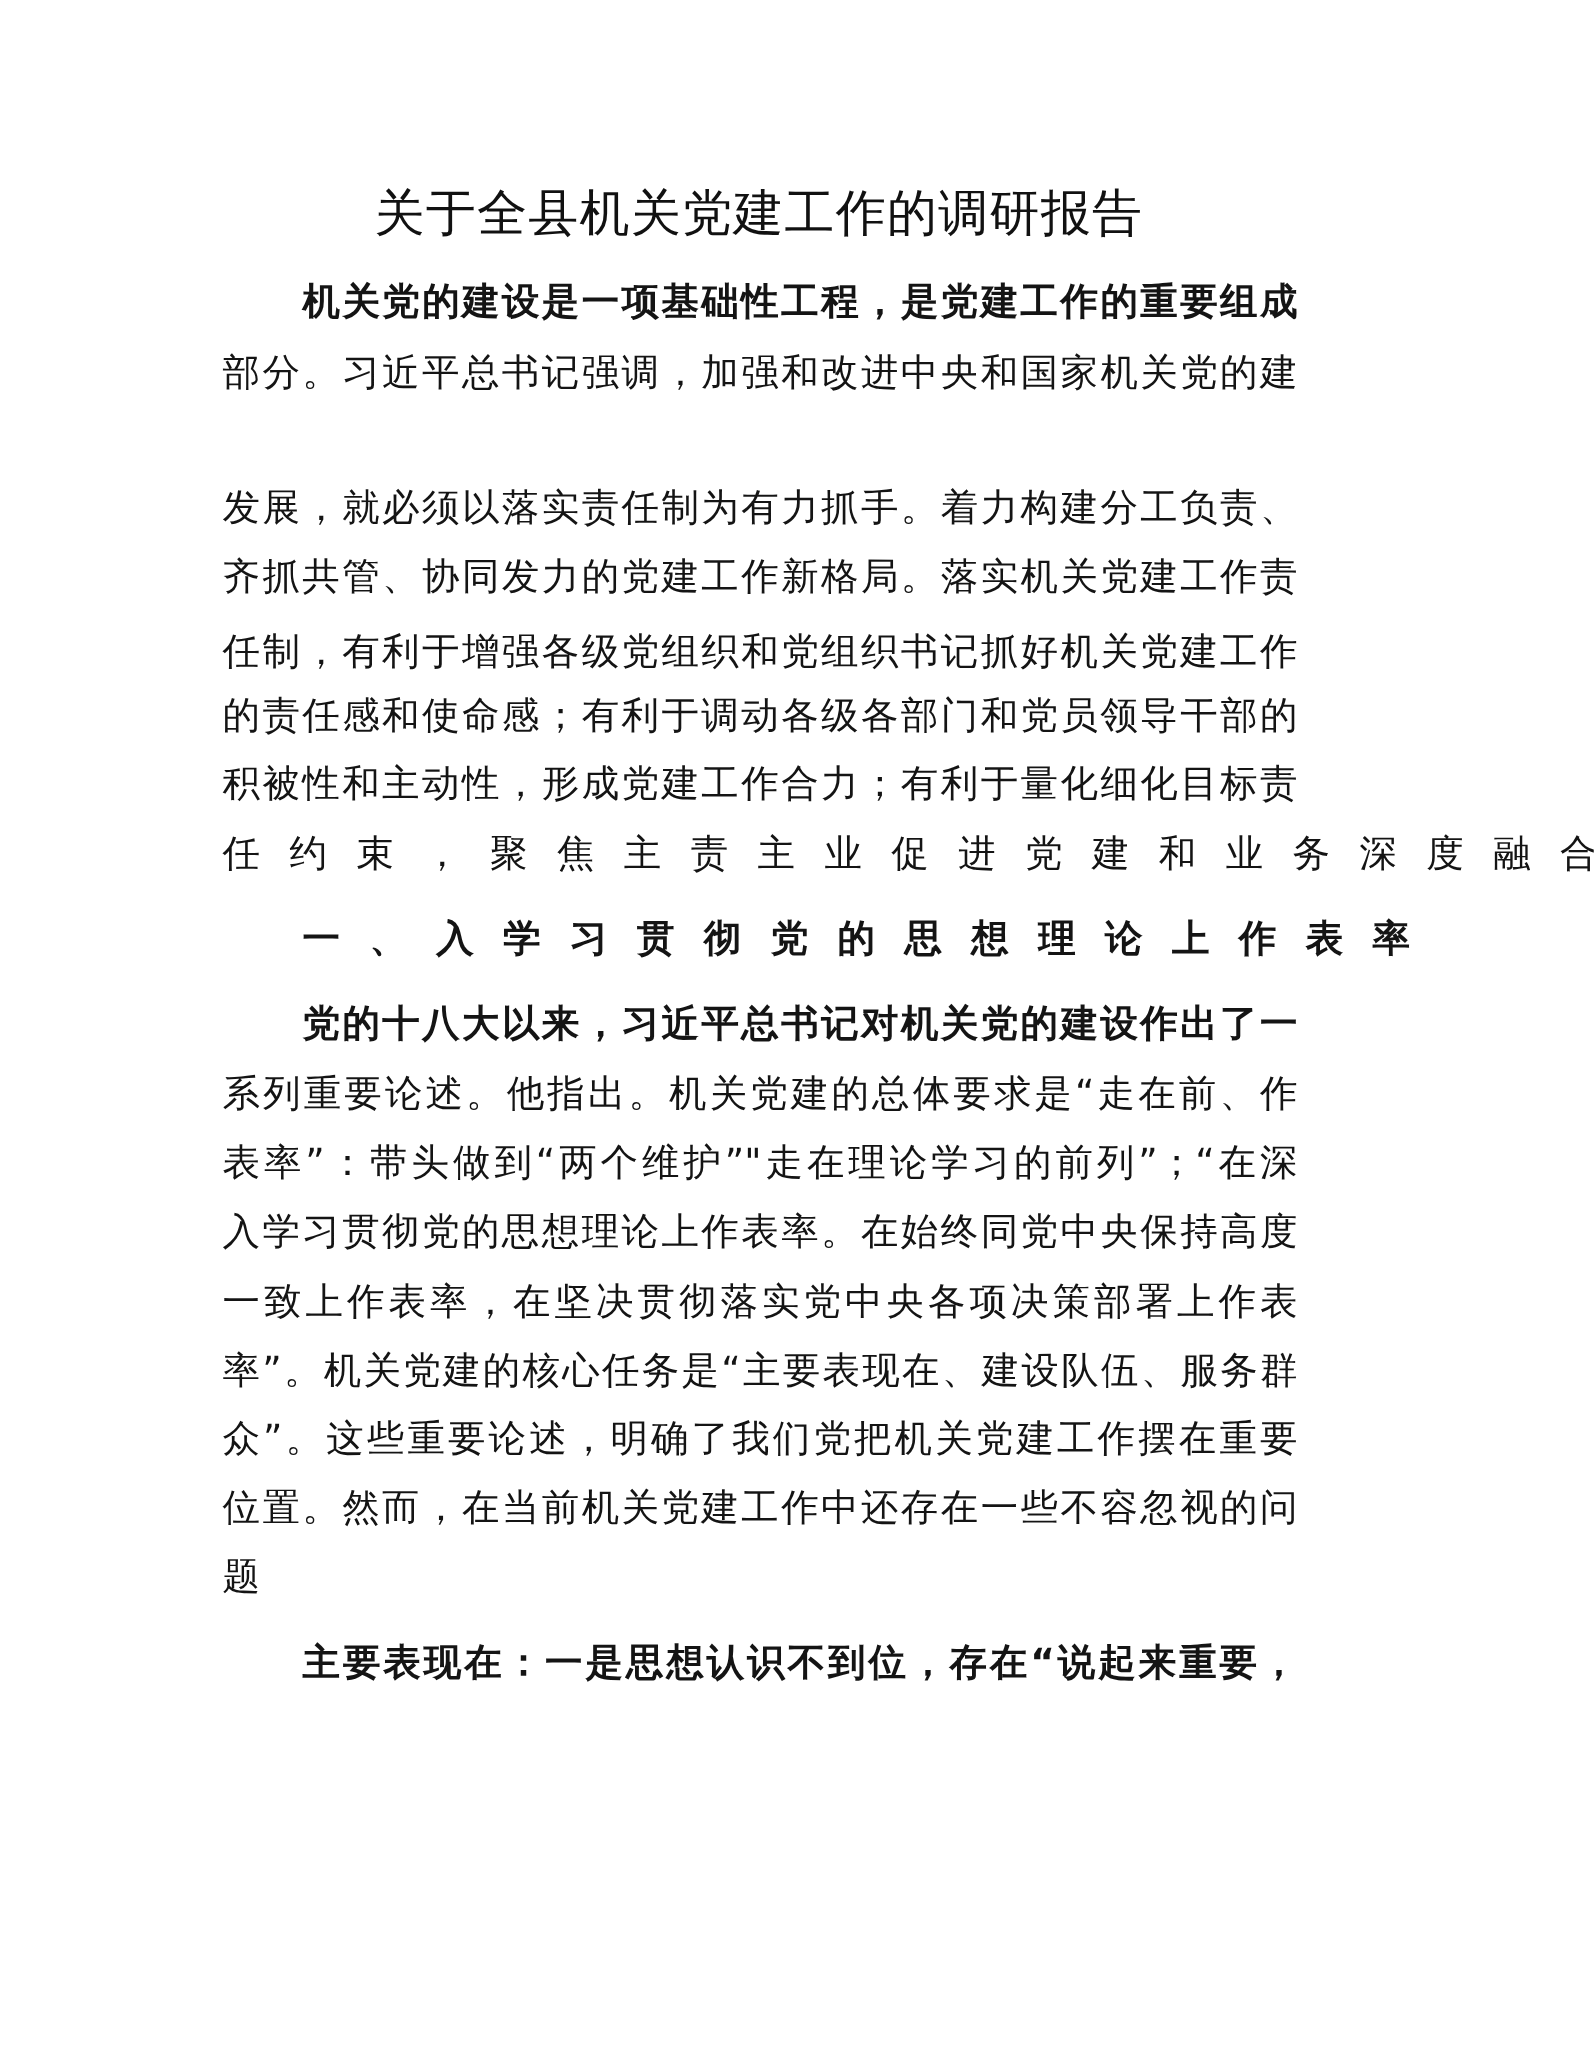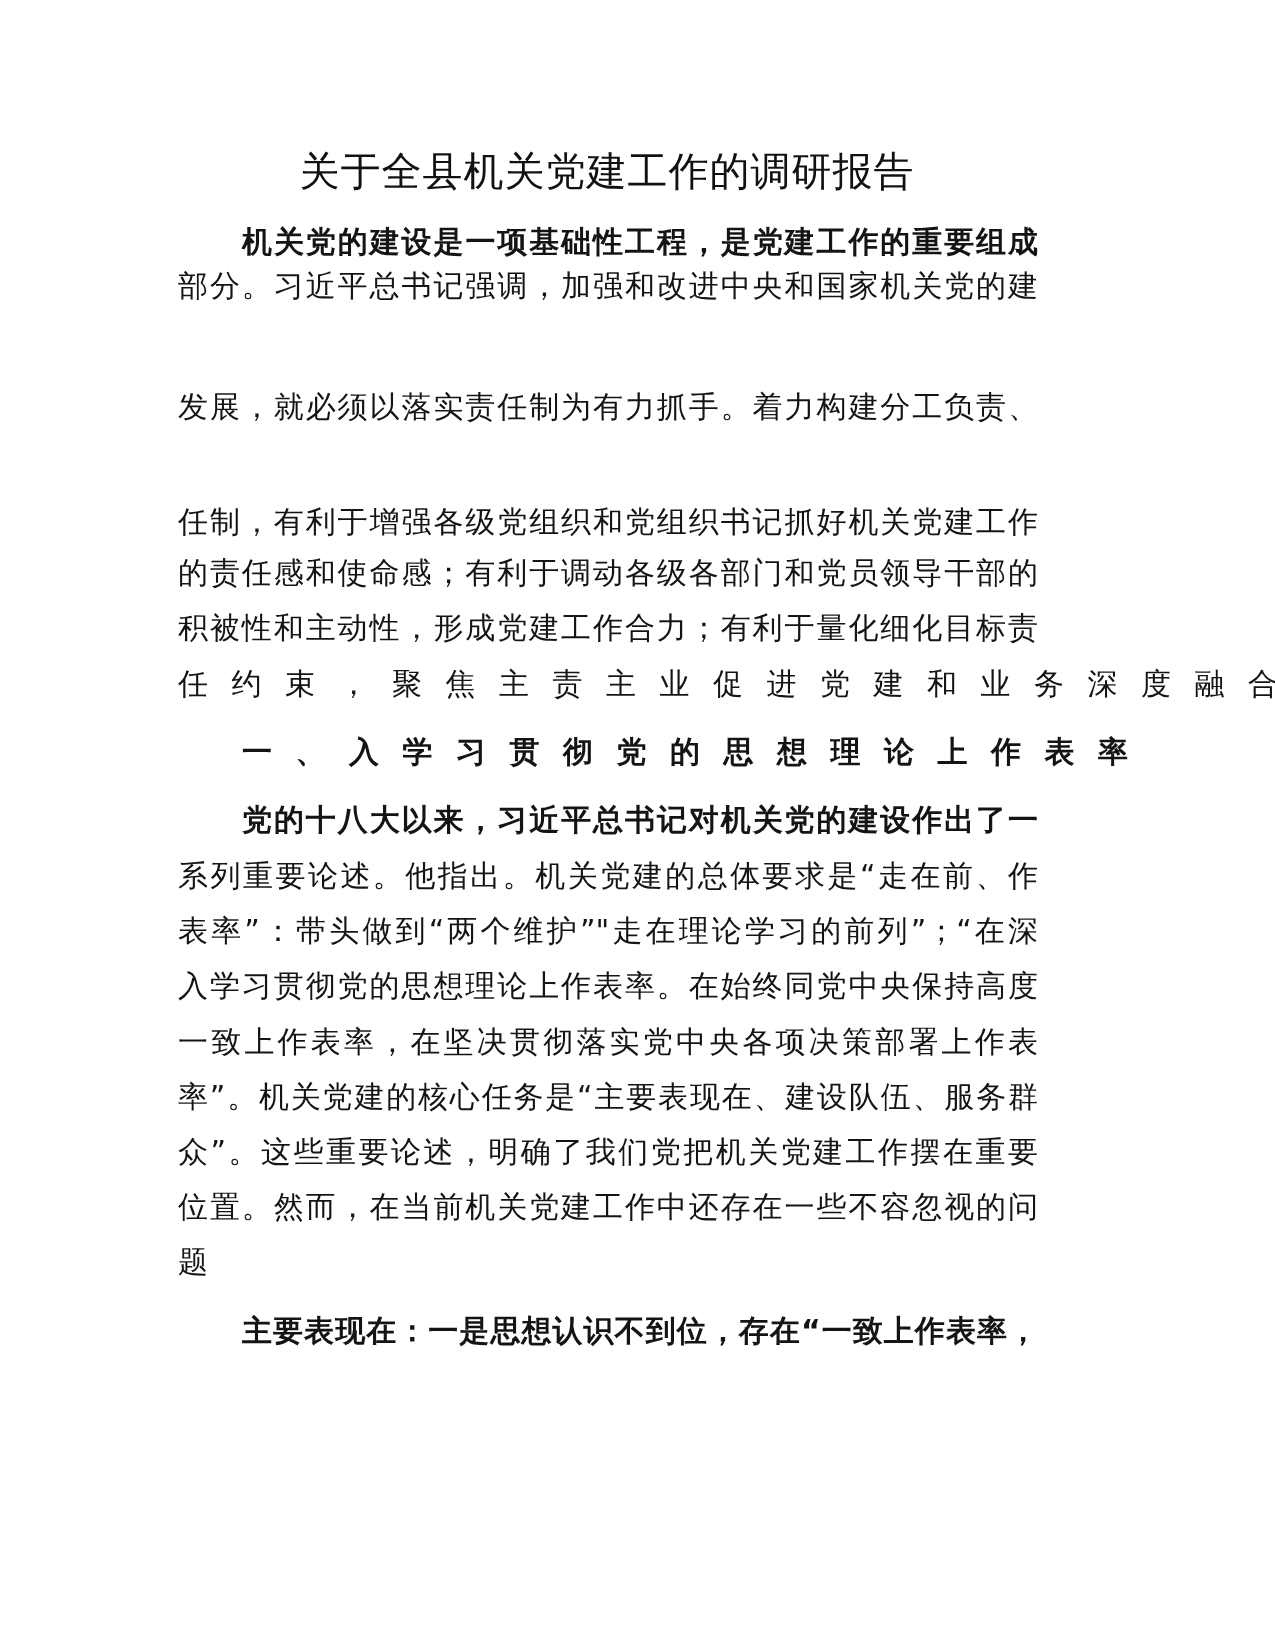--- a/index.html
+++ b/index.html
@@ -61,34 +61,35 @@
     }
   </style>
 </head>
 <body>
 
 <div class="page">
 
   <div class="title">关于全县机关党建工作的调研报告</div>
 
   <div class="line indent" style="top:220px">机关党的建设是一项基础性工程，是党建工作的重要组成</div>
-  <div class="line" style="top:264px">部分。习近平总书记强调，加强和改进中央和国家机关党的建</div>
+  <div class="line" style="top:277px">部分。习近平总书记强调，加强和改进中央和国家机关党的建</div>
   <div class="line" style="top:385px">发展，就必须以落实责任制为有力抓手。着力构建分工负责、</div>
+  <div class="line" style="top:440px">齐抓共管、协同发力的党建工作新格局。落实机关党建工作责</div>
   <div class="line" style="top:500px">任制，有利于增强各级党组织和党组织书记抓好机关党建工作</div>
   <div class="line" style="top:551px">的责任感和使命感；有利于调动各级各部门和党员领导干部的</div>
   <div class="line" style="top:606px">积被性和主动性，形成党建工作合力；有利于量化细化目标责</div>
   <div class="line last" style="top:662px">任约束，聚焦主责主业促进党建和业务深度融合</div>
 
   <div class="line indent last" style="top:730px">一、入学习贯彻党的思想理论上作表率</div>
 
   <div class="line indent" style="top:798px">党的十八大以来，习近平总书记对机关党的建设作出了一</div>
   <div class="line" style="top:854px">系列重要论述。他指出。机关党建的总体要求是“走在前、作</div>
   <div class="line" style="top:909px">表率”：带头做到“两个维护”"走在理论学习的前列”；“在深</div>
   <div class="line" style="top:964px">入学习贯彻党的思想理论上作表率。在始终同党中央保持高度</div>
   <div class="line" style="top:1020px">一致上作表率，在坚决贯彻落实党中央各项决策部署上作表</div>
   <div class="line" style="top:1075px">率”。机关党建的核心任务是“主要表现在、建设队伍、服务群</div>
   <div class="line" style="top:1130px">众”。这些重要论述，明确了我们党把机关党建工作摆在重要</div>
   <div class="line" style="top:1185px">位置。然而，在当前机关党建工作中还存在一些不容忽视的问</div>
   <div class="line last" style="top:1240px">题</div>
 
-  <div class="line indent" style="top:1309px">主要表现在：一是思想认识不到位，存在“一致上作表率，</div>
+  <div class="line indent" style="top:1309px">主要表现在：一是思想认识不到位，存在“说起来重要，</div>
 
 </div>
 
 </body></html>

